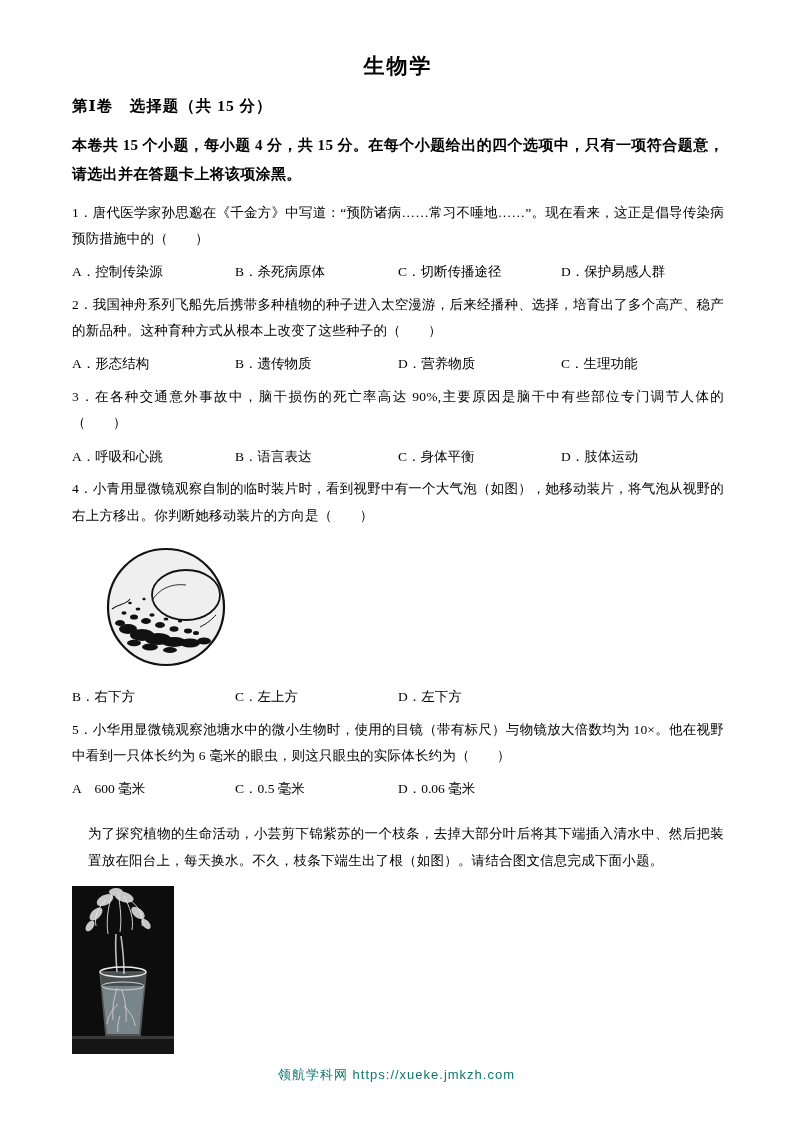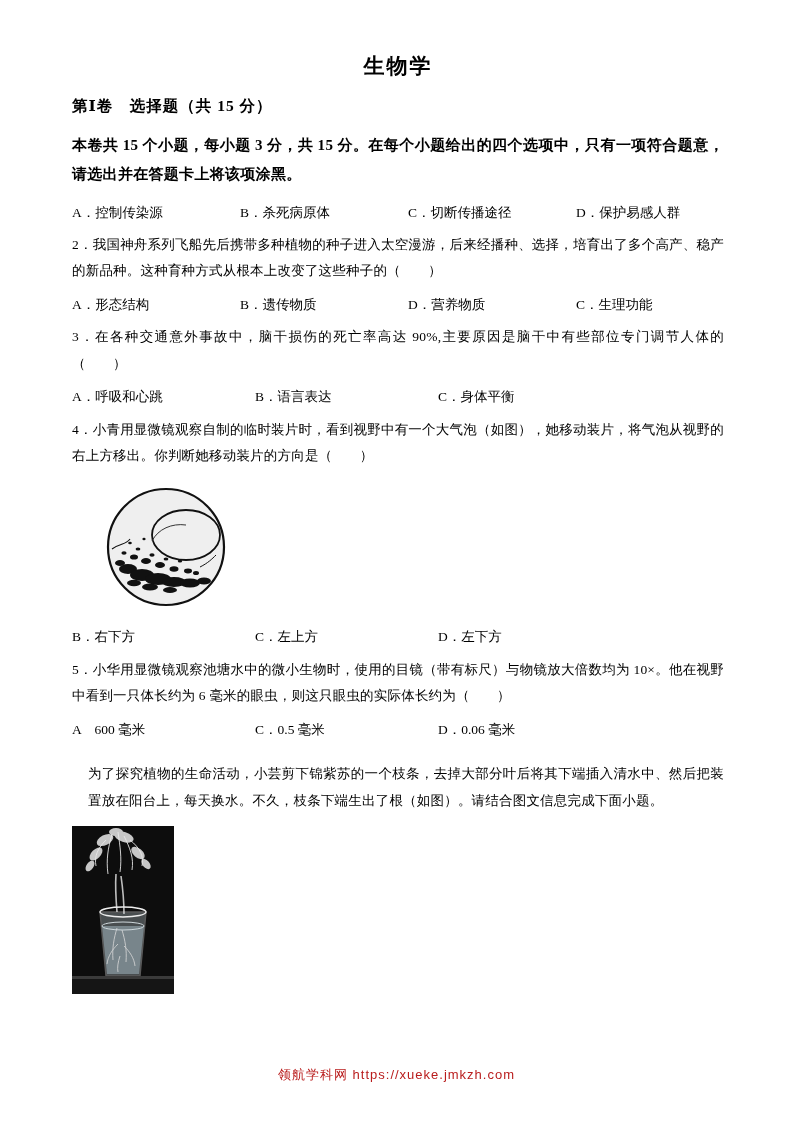--- a/index.html
+++ b/index.html
@@ -57,21 +57,20 @@
     line-height: 1.95;
     margin: 7px 0 0 0;
     text-align: justify;
     letter-spacing: 0.2px;
   }
   .opts {
     display: flex;
     font-size: 13.5px;
     margin: 7px 0 0 0;
     line-height: 1.9;
-    gap: 20px;
   }
   .opts > div {
     width: 25%;
     box-sizing: border-box;
   }
   .passage {
     font-size: 13.5px;
     line-height: 2.0;
     margin: 18px 0 0 16px;
     text-align: justify;
@@ -83,57 +82,59 @@
   .fig-plant {
     margin: 12px 0 0 0;
   }
   .footer {
     position: absolute;
     left: 0;
     top: 1066px;
     width: 793px;
     text-align: center;
     font-size: 13px;
-    color: #b91c1c;
+    color: #0f766e;
     letter-spacing: 1px;
     font-family: "Liberation Sans", sans-serif;
   }
 </style>
 </head>
 <body>
 
 <div class="page">
   <div class="content">
 
     <div class="doc-title">生物学</div>
 
     <div class="section-head">第Ⅰ卷　选择题（共 15 分）</div>
 
-    <div class="instructions">本卷共 15 个小题，每小题 3 分，共 15 分。在每个小题给出的四个选项中，只有一项符合题意，请选出并在答题卡上将该项涂黑。</div>
-
+    <div class="instructions">本卷共 15 个小题，每小题 4 分，共 15 分。在每个小题给出的四个选项中，只有一项符合题意，请选出并在答题卡上将该项涂黑。</div>
+
+    <div class="q">1．唐代医学家孙思邈在《千金方》中写道：“预防诸病……常习不唾地……”。现在看来，这正是倡导传染病预防措施中的（　　）</div>
     <div class="opts">
       <div>A．控制传染源</div>
       <div>B．杀死病原体</div>
       <div>C．切断传播途径</div>
       <div>D．保护易感人群</div>
     </div>
 
     <div class="q">2．我国神舟系列飞船先后携带多种植物的种子进入太空漫游，后来经播种、选择，培育出了多个高产、稳产的新品种。这种育种方式从根本上改变了这些种子的（　　）</div>
     <div class="opts">
       <div>A．形态结构</div>
       <div>B．遗传物质</div>
       <div>D．营养物质</div>
       <div>C．生理功能</div>
     </div>
 
     <div class="q">3．在各种交通意外事故中，脑干损伤的死亡率高达 90%,主要原因是脑干中有些部位专门调节人体的（　　）</div>
     <div class="opts">
       <div>A．呼吸和心跳</div>
       <div>B．语言表达</div>
       <div>C．身体平衡</div>
+      <div>D．肢体运动</div>
     </div>
 
     <div class="q">4．小青用显微镜观察自制的临时装片时，看到视野中有一个大气泡（如图），她移动装片，将气泡从视野的右上方移出。你判断她移动装片的方向是（　　）</div>
 
     <div class="fig-bubble">
       <svg width="150" height="130" viewBox="0 0 150 130">
         <defs>
           <clipPath id="circClip">
             <circle cx="66" cy="64" r="58"></circle>
           </clipPath>

